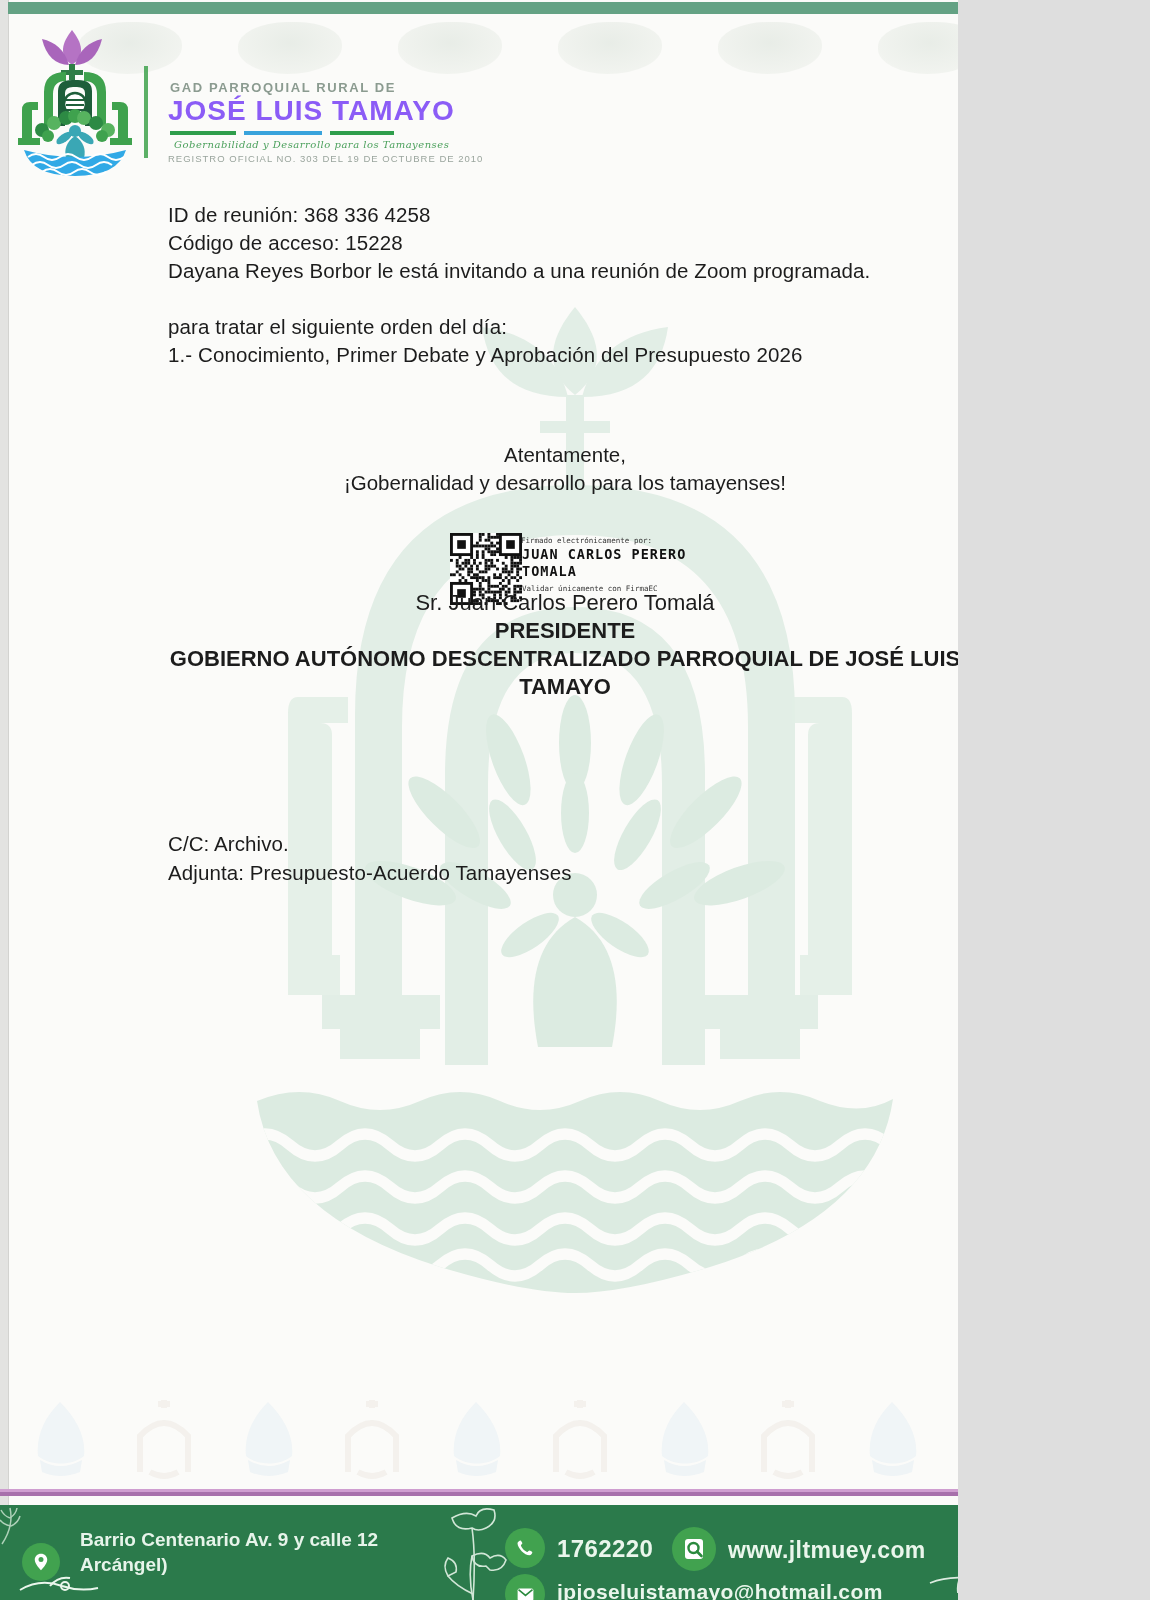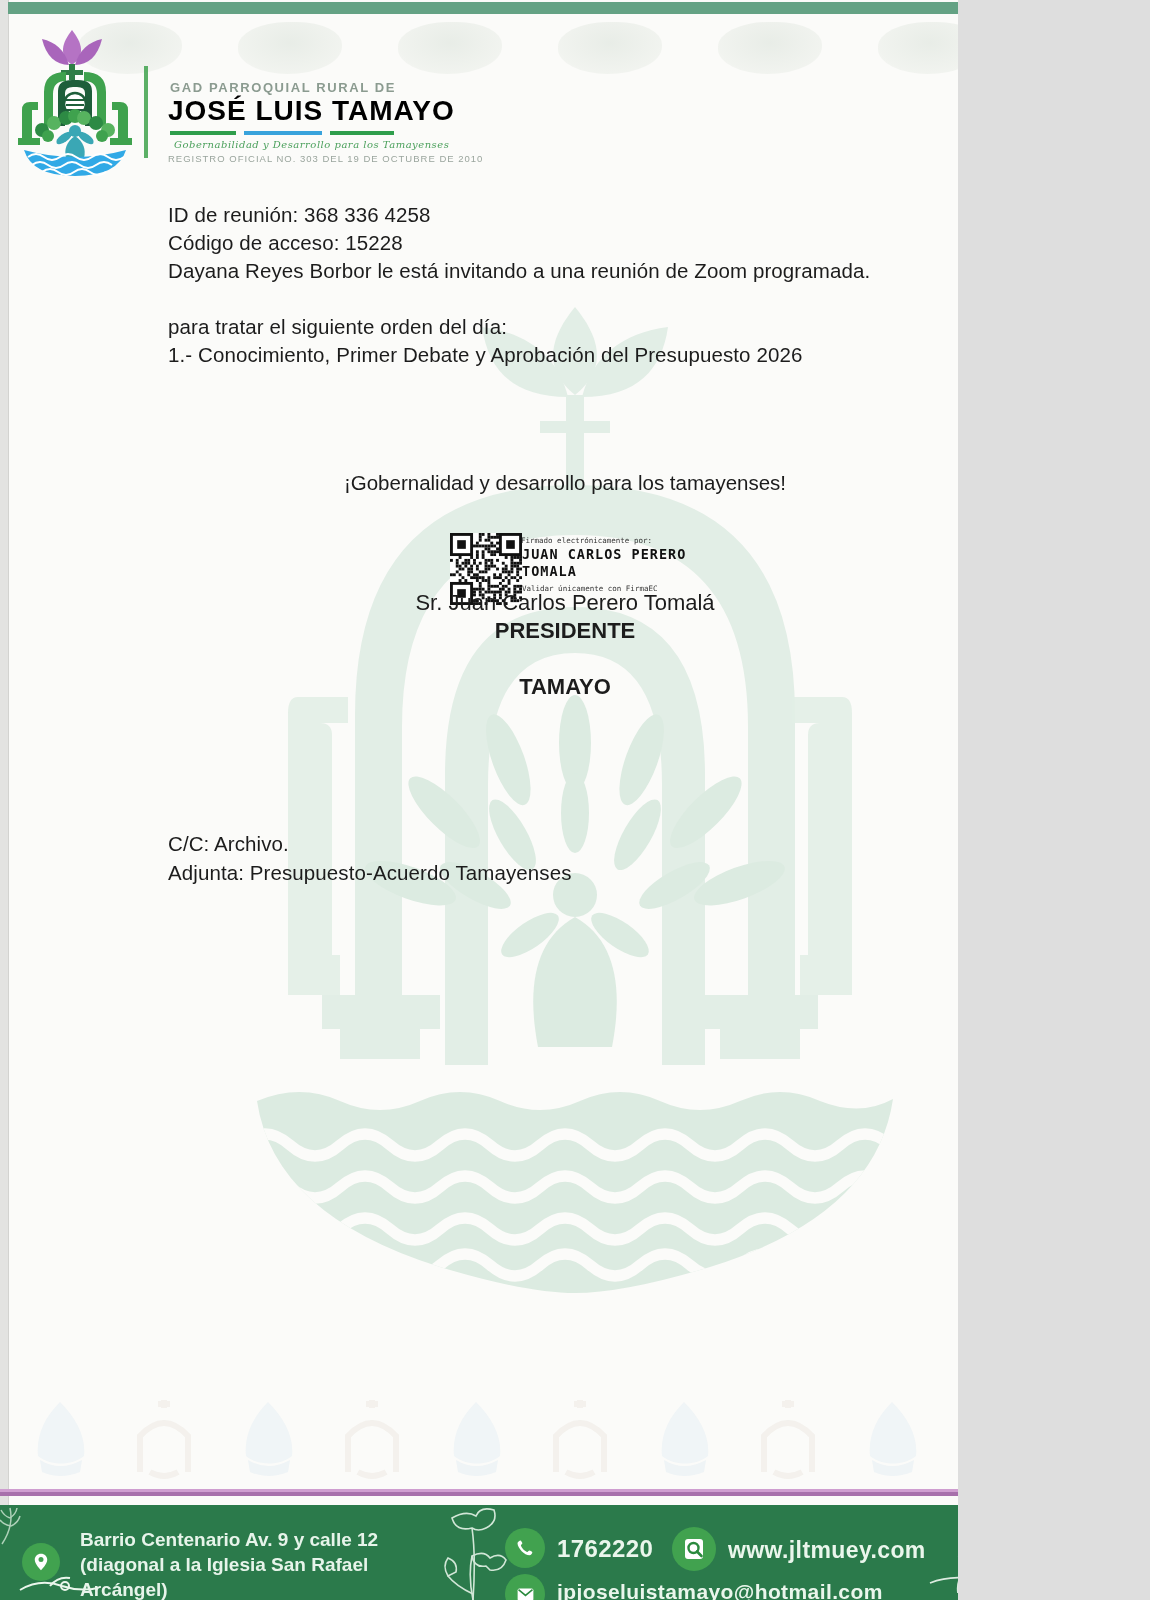--- a/index.html
+++ b/index.html
@@ -11,21 +11,21 @@
   
   .edge-strip{left:0;top:0;width:8px;height:1600px;background:#e3e3e1;border-right:1px solid #d3d3d0;}
   
   .top-bar{left:8px;top:2px;right:0;height:12px;background:#64a284;}
   
   .top-blob{top:22px;width:104px;height:52px;border-radius:50% 45% 55% 50%;
     background:radial-gradient(ellipse at 50% 40%, #e2e8e1 0%, #eef1ec 70%, transparent 100%);opacity:.75;}
   
   .lh-divider{left:144px;top:66px;width:4px;height:92px;background:#3fa24e;opacity:.85;}
   .lh-toptext{left:170px;top:80px;font-size:13px;letter-spacing:1.6px;color:#8b9b90;font-weight:bold;}
-  .lh-title{left:168px;top:95px;font-size:28px;font-weight:bold;letter-spacing:1px;color:#000000;}
+  .lh-title{left:168px;top:95px;font-size:28px;font-weight:bold;letter-spacing:1px;color:#8b5cf6;}
   .lh-bar{top:131px;height:4px;}
   .lh-bar.g1{left:170px;width:66px;background:#2f9e4c;}
   .lh-bar.b {left:244px;width:78px;background:#38a3dc;}
   .lh-bar.g2{left:330px;width:64px;background:#2f9e4c;}
   .lh-slogan{left:174px;top:139px;font-size:10px;font-style:italic;color:#4ba05c;
     font-family:"DejaVu Serif",serif;letter-spacing:.5px;}
   .lh-registro{left:168px;top:153px;font-size:9.5px;letter-spacing:1px;color:#9aa59d;}
   
   .doc-line{left:168px;font-size:20.5px;letter-spacing:.1px;white-space:nowrap;}
   .center-block{left:165px;width:800px;text-align:center;font-size:20.5px;}
@@ -158,20 +158,21 @@
   <div class="abs lh-bar g2"></div>
   <div class="abs lh-slogan">Gobernabilidad y Desarrollo para los Tamayenses</div>
   <div class="abs lh-registro">REGISTRO OFICIAL NO. 303 DEL 19 DE OCTUBRE DE 2010</div>
 
   <div class="abs doc-line" style="top:203px">ID de reunión: 368 336 4258</div>
   <div class="abs doc-line" style="top:231px">Código de acceso: 15228</div>
   <div class="abs doc-line" style="top:315px">para tratar el siguiente orden del día:</div>
   <div class="abs doc-line" style="top:259px">Dayana Reyes Borbor le está invitando a una reunión de Zoom programada.</div>
   <div class="abs doc-line" style="top:343px">1.- Conocimiento, Primer Debate y Aprobación del Presupuesto 2026</div>
 
+  <div class="abs center-block" style="top:443px">Atentamente,</div>
   <div class="abs center-block" style="top:471px">¡Gobernalidad y desarrollo para los tamayenses!</div>
 
   <div class="abs qr-wrap">
     <svg id="qr-svg" width="72" height="72" viewBox="0 0 72 72" style="background:#fff">
         <rect x="28.80" y="0.00" width="2.88" height="2.88" fill="#111"></rect>
         <rect x="31.68" y="0.00" width="2.88" height="2.88" fill="#111"></rect>
         <rect x="37.44" y="0.00" width="2.88" height="2.88" fill="#111"></rect>
         <rect x="46.08" y="0.00" width="2.88" height="2.88" fill="#111"></rect>
         <rect x="28.80" y="2.88" width="2.88" height="2.88" fill="#111"></rect>
         <rect x="37.44" y="2.88" width="2.88" height="2.88" fill="#111"></rect>
@@ -384,20 +385,21 @@
         <rect x="7.199999999999999" y="56.160000000000004" width="8.64" height="8.64" fill="#111"></rect>
       </svg>
   </div>
   <div class="abs stamp-small" style="left:521px;top:536px">Firmado electrónicamente por:</div>
   <div class="abs stamp-name" style="left:522px;top:546px">JUAN CARLOS PERERO</div>
   <div class="abs stamp-name" style="left:522px;top:563px">TOMALA</div>
   <div class="abs stamp-small" style="left:522px;top:584px">Validar únicamente con FirmaEC</div>
 
   <div class="abs center-block" style="top:590px;font-size:22px">Sr. Juan Carlos Perero Tomalá</div>
   <div class="abs center-block bold" style="top:618px;font-size:22px">PRESIDENTE</div>
+  <div class="abs center-block bold" style="top:646px;font-size:22px">GOBIERNO AUTÓNOMO DESCENTRALIZADO PARROQUIAL DE JOSÉ LUIS</div>
   <div class="abs center-block bold" style="top:674px;font-size:22px">TAMAYO</div>
 
   <div class="abs doc-line" style="top:832px">C/C: Archivo.</div>
   <div class="abs doc-line" style="top:861px">Adjunta: Presupuesto-Acuerdo Tamayenses</div>
 
   <svg class="abs wm-bottom" style="left:0;top:1392px" width="1150" height="96" viewBox="0 0 1150 96">
     <g id="wm-row">
         <g transform="translate(30 10)" opacity="0.5">
         <path d="M30 0 C14 16 6 34 8 54 C20 64 42 64 54 54 C56 34 46 16 30 0 Z" fill="#d4e4f0"></path>
         <path d="M10 58 Q30 70 52 58 L50 70 Q30 78 12 70 Z" fill="#cfe0ee"></path>
@@ -471,21 +473,20 @@
     </g>
   </svg>
 
   <div class="abs f-icon" style="left:22px;top:1543px;width:38px;height:38px">
     <svg width="20" height="20" viewBox="0 0 24 24">
         <path d="M12 2 C7.6 2 4.5 5.2 4.5 9.3 C4.5 14.4 12 22 12 22 C12 22 19.5 14.4 19.5 9.3 C19.5 5.2 16.4 2 12 2 Z M12 12 A3 3 0 1 1 12 6 A3 3 0 0 1 12 12 Z" fill="#fff"></path>
       </svg>
   </div>
   <div class="abs addr">
     <div>Barrio Centenario Av. 9 y calle 12</div>
-    <div>(diagonal a la Iglesia San Rafael</div>
     <div>Arcángel)</div>
   </div>
 
   <svg class="abs" style="left:428px;top:1506px" width="100" height="94" viewBox="0 0 100 94">
     <g stroke="#e3f2e6" stroke-width="1.6" fill="none" opacity=".9">
       <path d="M45 94 Q48 50 44 22"></path>
       <path d="M44 22 Q28 26 24 12 Q38 4 48 10 Q52 0 66 4 Q70 16 58 22 Q50 26 44 22 Z"></path>
       <path d="M58 60 Q46 62 44 50 Q56 44 62 52 Q72 46 78 54 Q74 66 62 64 Q60 62 58 60 Z"></path>
       <path d="M44 50 Q40 70 45 94"></path>
         <path d="M20 70 Q14 60 20 52 Q30 56 28 66 Z"></path>

